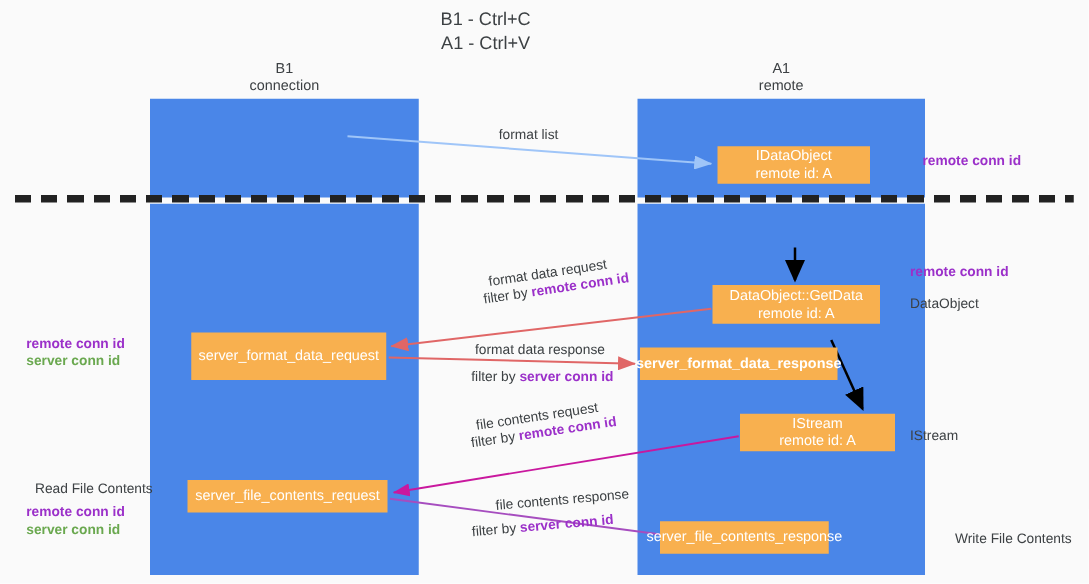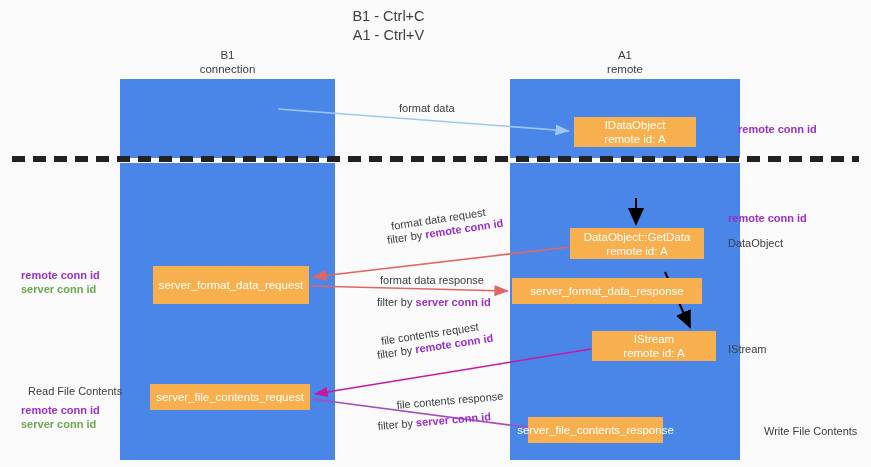--- a/index.html
+++ b/index.html
@@ -79,21 +79,21 @@
     white-space: pre-line;
   }
   .node.green  { background: #7ac36a; }
   .node.orange { background: #f8b04f; }
 
   #n-ctrlc    { left: 157px; top: 95px;  width: 120px; height: 26px; }
   #n-idobject { left: 574px; top: 117px; width: 122px; height: 30px; }
   #n-ctrlv    { left: 576px; top: 173px; width: 120px; height: 24px; }
   #n-getdata  { left: 570px; top: 228px; width: 134px; height: 31px; }
   #n-sfdreq   { left: 153px; top: 266px; width: 156px; height: 38px; }
-  #n-sfdresp  { left: 512px; top: 278px; width: 190px; height: 26px; }
+  #n-sfdresp  { left: 512px; top: 278px; width: 158px; height: 26px; font-weight: bold; }
   #n-istream  { left: 592px; top: 331px; width: 124px; height: 30px; }
   #n-sfcreq   { left: 150px; top: 384px; width: 160px; height: 26px; }
   #n-sfcresp  { left: 528px; top: 417px; width: 135px; height: 26px; }
 
   
   .anno {
     position: absolute;
     font-size: 11px;
     line-height: 14px;
     color: #3c4043;
@@ -203,21 +203,21 @@
 remote id: A</div>
   <div class="node orange" id="n-getdata">DataObject::GetData
 remote id: A</div>
   <div class="node orange" id="n-sfdreq">server_format_data_request</div>
   <div class="node orange" id="n-sfdresp">server_format_data_response</div>
   <div class="node orange" id="n-istream">IStream
 remote id: A</div>
   <div class="node orange" id="n-sfcreq">server_file_contents_request</div>
   <div class="node orange" id="n-sfcresp">server_file_contents_response</div>
 
-  <div class="edge-label" id="l-format-list">format data</div>
+  <div class="edge-label" id="l-format-list">format list</div>
 
   <div class="edge-label" id="l-fdreq">format data request</div>
   <div class="edge-label" id="l-fdreq-filter"><span>filter by </span><span class="purple">remote conn id</span></div>
 
   <div class="edge-label" id="l-fdresp">format data response</div>
   <div class="edge-label" id="l-fdresp-filter"><span>filter by </span><span class="purple">server conn id</span></div>
 
   <div class="edge-label" id="l-fcreq">file contents request</div>
   <div class="edge-label" id="l-fcreq-filter"><span>filter by </span><span class="purple">remote conn id</span></div>
 

